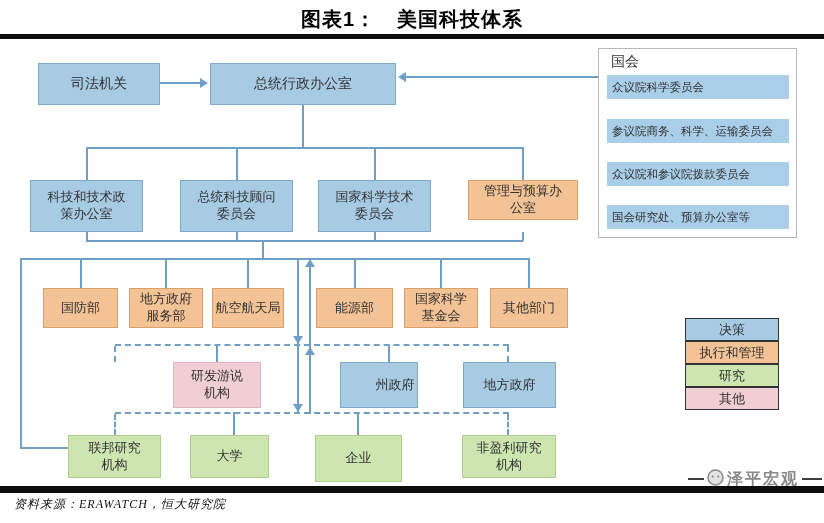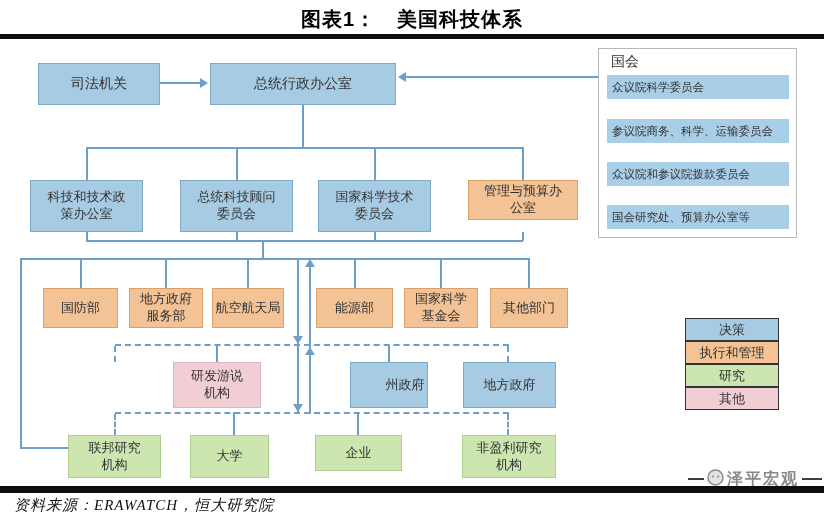--- a/index.html
+++ b/index.html
@@ -34,21 +34,21 @@
                font-family:"Liberation Serif",serif;}
   .panel-item{position:absolute;left:8px;width:182px;height:24px;line-height:24px;
               padding-left:5px;box-sizing:border-box;font-size:11.5px;color:#333;
               background:var(--c-blue-light,#A9CEE8);font-family:"Liberation Serif",serif;
               white-space:nowrap;overflow:hidden;}
   
   .legend-item{position:absolute;left:685px;width:94px;height:23px;display:flex;
                align-items:center;justify-content:center;font-size:13px;color:#333;
                border:1px solid;box-sizing:border-box;font-family:"Liberation Serif",serif;}
   
-  .source{position:absolute;left:14px;top:496px;font-style:italic;font-size:15px;color:#111;
+  .source{position:absolute;left:14px;top:496px;font-style:italic;font-size:12px;color:#111;
           font-family:"Liberation Serif",serif;letter-spacing:1px;}
   .watermark{position:absolute;right:2px;top:469px;height:20px;display:flex;
              align-items:center;gap:3px;}
   .wm-seg{height:2px;background:#3f3f3f;}
   .wm-text{font-size:16px;font-weight:bold;color:#8a8a8a;letter-spacing:2px;
            font-family:"Liberation Sans",sans-serif;}
 </style>
 </head>
 <body>
 
@@ -131,27 +131,27 @@
   <div class="node orange" style="left:129px;top:288px;width:74px;height:40px;">地方政府
 服务部</div>
   <div class="node orange" style="left:212px;top:288px;width:72px;height:40px;">航空航天局</div>
   <div class="node orange" style="left:316px;top:288px;width:77px;height:40px;">能源部</div>
   <div class="node orange" style="left:404px;top:288px;width:74px;height:40px;">国家科学
 基金会</div>
   <div class="node orange" style="left:490px;top:288px;width:78px;height:40px;">其他部门</div>
 
   <div class="node pink" style="left:173px;top:362px;width:88px;height:46px;">研发游说
 机构</div>
-  <div class="node blue" style="left:350px;top:362px;width:78px;height:46px;padding-left:32px;">州政府</div>
+  <div class="node blue" style="left:340px;top:362px;width:78px;height:46px;padding-left:32px;">州政府</div>
   <div class="node blue" style="left:463px;top:362px;width:93px;height:46px;">地方政府</div>
 
   <div class="node green" style="left:68px;top:435px;width:93px;height:43px;">联邦研究
 机构</div>
   <div class="node green" style="left:190px;top:435px;width:79px;height:43px;">大学</div>
-  <div class="node green" style="left:315px;top:435px;width:87px;height:36px;">企业</div>
+  <div class="node green" style="left:315px;top:435px;width:87px;height:47px;">企业</div>
   <div class="node green" style="left:462px;top:435px;width:94px;height:43px;">非盈利研究
 机构</div>
 
   <div class="legend-item blue" style="top:318px;">决策</div>
   <div class="legend-item orange" style="top:341px;">执行和管理</div>
   <div class="legend-item green" style="top:364px;">研究</div>
   <div class="legend-item pink" style="top:387px;">其他</div>
 
   <div class="watermark">
     <div class="wm-seg" style="width:16px;"></div>

